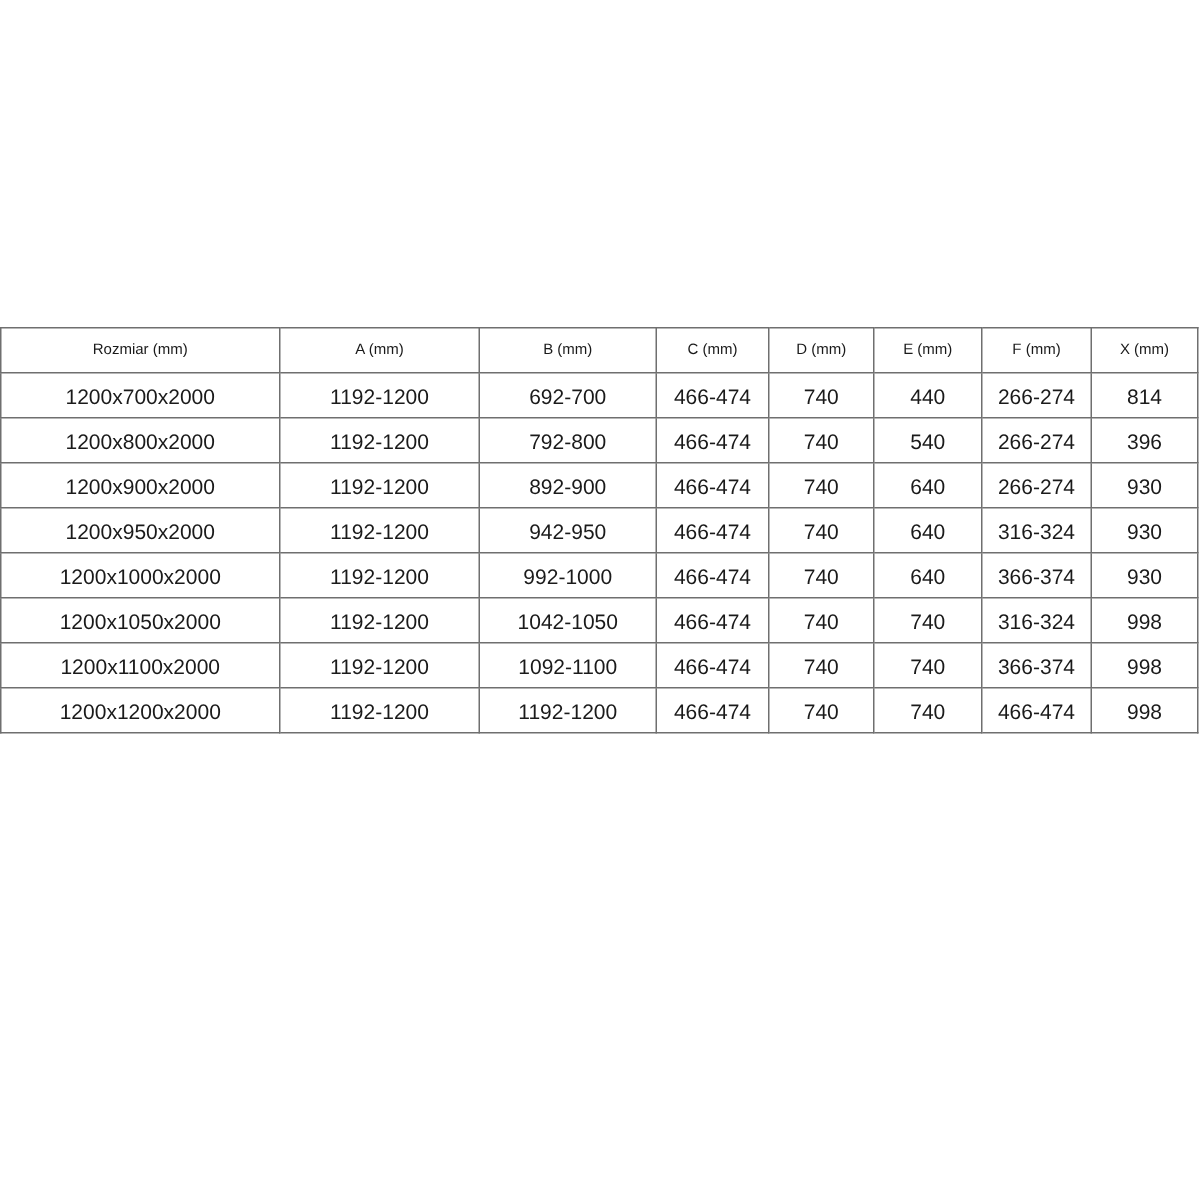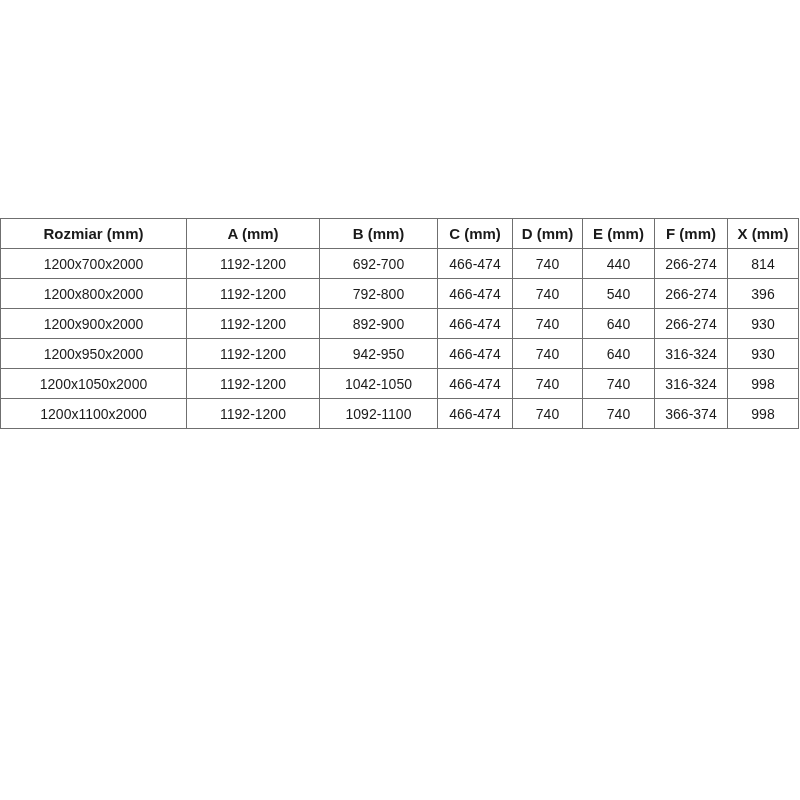--- a/index.html
+++ b/index.html
@@ -34,22 +34,22 @@
     text-align: center;
     vertical-align: middle;
     color: var(--ink);
     white-space: nowrap;
     overflow: hidden;
     padding: 0;
   }
   .spec-table thead tr { height: 30px; }
   .spec-table tbody tr { height: 30px; }
   .spec-table th {
-    font-size: 15px;
-    font-weight: bold;
+    font-size: 10px;
+    font-weight: normal;
   }
   .spec-table td {
     font-size: 14px;
     font-weight: normal;
   }
 </style>
 </head>
 <body>
 
 <div class="page">
@@ -111,34 +111,54 @@
           <td>1200x950x2000</td>
           <td>1192-1200</td>
           <td>942-950</td>
           <td>466-474</td>
           <td>740</td>
           <td>640</td>
           <td>316-324</td>
           <td>930</td>
         </tr>
         <tr>
+          <td>1200x1000x2000</td>
+          <td>1192-1200</td>
+          <td>992-1000</td>
+          <td>466-474</td>
+          <td>740</td>
+          <td>640</td>
+          <td>366-374</td>
+          <td>930</td>
+        </tr>
+        <tr>
           <td>1200x1050x2000</td>
           <td>1192-1200</td>
           <td>1042-1050</td>
           <td>466-474</td>
           <td>740</td>
           <td>740</td>
           <td>316-324</td>
           <td>998</td>
         </tr>
         <tr>
           <td>1200x1100x2000</td>
           <td>1192-1200</td>
           <td>1092-1100</td>
           <td>466-474</td>
           <td>740</td>
           <td>740</td>
           <td>366-374</td>
           <td>998</td>
         </tr>
+        <tr>
+          <td>1200x1200x2000</td>
+          <td>1192-1200</td>
+          <td>1192-1200</td>
+          <td>466-474</td>
+          <td>740</td>
+          <td>740</td>
+          <td>466-474</td>
+          <td>998</td>
+        </tr>
       </tbody>
   </table>
 </div>
 
 </body></html>

